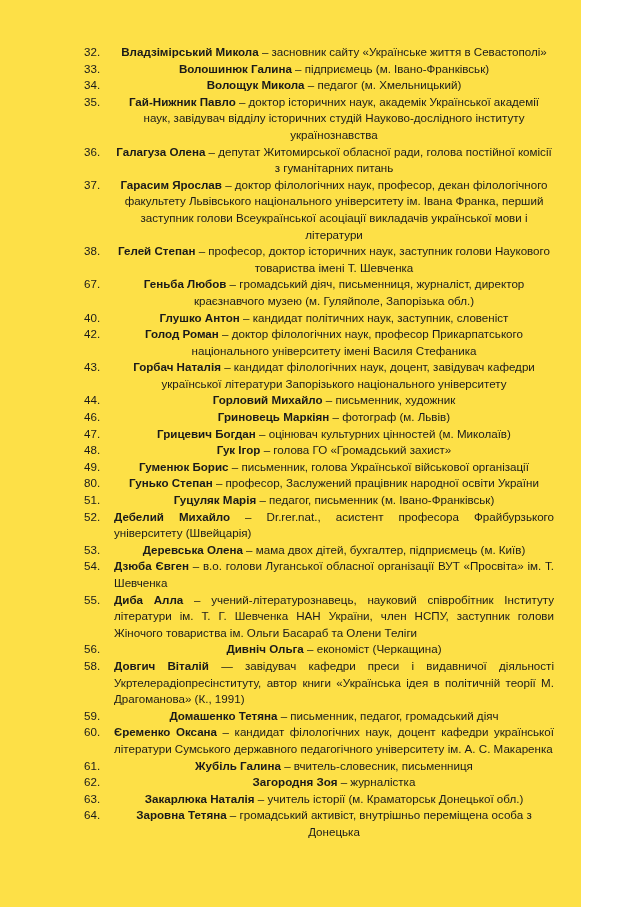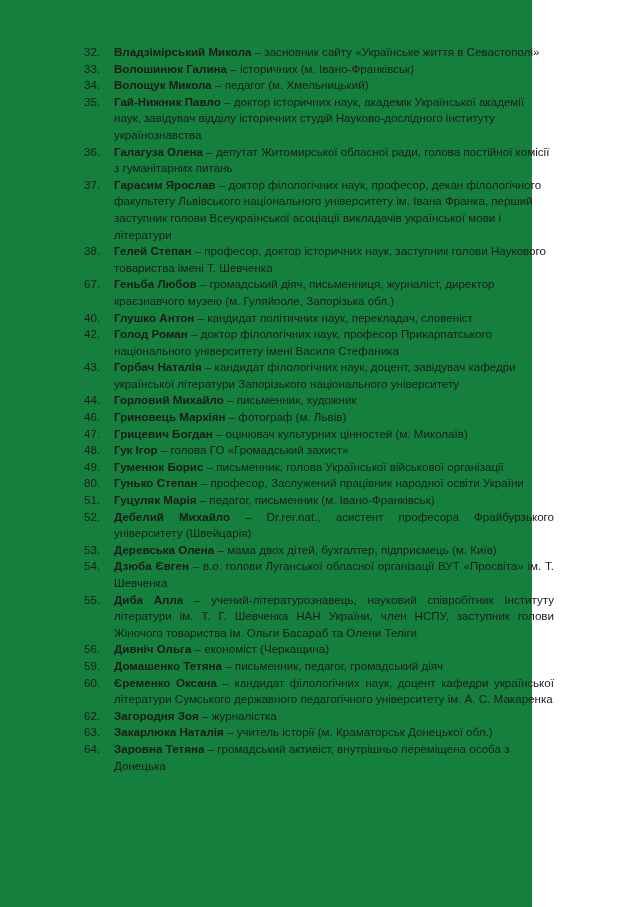--- a/index.html
+++ b/index.html
@@ -9,23 +9,23 @@
     }
     body {
       width: 640px;
       height: 907px;
       overflow: hidden;
       font-family: "Liberation Sans", "DejaVu Sans", sans-serif;
       color: #1a1a1a;
     }
     .page {
       position: relative;
-      width: 532px;
+      width: 581px;
       height: 907px;
-      background: #15803d;
+      background: #fde047;
     }
     .list {
       position: absolute;
       left: 84px;
       top: 44px;
       width: 470px;
       margin: 0;
       padding: 0;
       list-style: none;
     }
@@ -35,41 +35,41 @@
       line-height: 16.6px;
       margin: 0;
       padding: 0;
     }
     .num {
       flex: 0 0 30px;
       width: 30px;
     }
     .body {
       flex: 1 1 auto;
-      text-align: left;
+      text-align: center;
     }
     .body.justify {
       text-align: justify;
     }
     .name {
       font-weight: bold;
     }
   </style>
 </head>
 <body>
 
 <div class="page">
   <ol class="list" id="entries">
       <li class="entry">
     <span class="num">32.</span>
     <span class="body"><span class="name">Владзімірський Микола</span><span class="desc"> – засновник сайту «Українське життя в Севастополі»</span></span>
   </li>
       <li class="entry">
     <span class="num">33.</span>
-    <span class="body"><span class="name">Волошинюк Галина</span><span class="desc"> – історичних (м. Івано-Франківськ)</span></span>
+    <span class="body"><span class="name">Волошинюк Галина</span><span class="desc"> – підприємець (м. Івано-Франківськ)</span></span>
   </li>
       <li class="entry">
     <span class="num">34.</span>
     <span class="body"><span class="name">Волощук Микола</span><span class="desc"> – педагог (м. Хмельницький)</span></span>
   </li>
       <li class="entry">
     <span class="num">35.</span>
     <span class="body"><span class="name">Гай-Нижник Павло</span><span class="desc"> – доктор історичних наук, академік Української академії наук, завідувач відділу історичних студій Науково-дослідного інституту українознавства</span></span>
   </li>
       <li class="entry">
@@ -83,21 +83,21 @@
       <li class="entry">
     <span class="num">38.</span>
     <span class="body"><span class="name">Гелей Степан</span><span class="desc"> – професор, доктор історичних наук, заступник голови Наукового товариства імені Т. Шевченка</span></span>
   </li>
       <li class="entry">
     <span class="num">67.</span>
     <span class="body"><span class="name">Геньба Любов</span><span class="desc"> – громадський діяч, письменниця, журналіст, директор краєзнавчого музею (м. Гуляйполе, Запорізька обл.)</span></span>
   </li>
       <li class="entry">
     <span class="num">40.</span>
-    <span class="body"><span class="name">Глушко Антон</span><span class="desc"> – кандидат політичних наук, перекладач, словеніст</span></span>
+    <span class="body"><span class="name">Глушко Антон</span><span class="desc"> – кандидат політичних наук, заступник, словеніст</span></span>
   </li>
       <li class="entry">
     <span class="num">42.</span>
     <span class="body"><span class="name">Голод Роман</span><span class="desc"> – доктор філологічних наук, професор Прикарпатського національного університету імені Василя Стефаника</span></span>
   </li>
       <li class="entry">
     <span class="num">43.</span>
     <span class="body"><span class="name">Горбач Наталія</span><span class="desc"> – кандидат філологічних наук, доцент, завідувач кафедри української літератури Запорізького національного університету</span></span>
   </li>
       <li class="entry">
@@ -142,26 +142,34 @@
   </li>
       <li class="entry">
     <span class="num">55.</span>
     <span class="body justify"><span class="name">Диба Алла</span><span class="desc"> – учений-літературознавець, науковий співробітник Інституту літератури ім. Т. Г. Шевченка НАН України, член НСПУ, заступник голови Жіночого товариства ім. Ольги Басараб та Олени Теліги</span></span>
   </li>
       <li class="entry">
     <span class="num">56.</span>
     <span class="body"><span class="name">Дивніч Ольга</span><span class="desc"> – економіст (Черкащина)</span></span>
   </li>
       <li class="entry">
+    <span class="num">58.</span>
+    <span class="body justify"><span class="name">Довгич Віталій</span><span class="desc"> — завідувач кафедри преси і видавничої діяльності Укртелерадіопресінституту, автор книги «Українська ідея в політичній теорії М. Драгоманова» (К., 1991)</span></span>
+  </li>
+      <li class="entry">
     <span class="num">59.</span>
     <span class="body"><span class="name">Домашенко Тетяна</span><span class="desc"> – письменник, педагог, громадський діяч</span></span>
   </li>
       <li class="entry">
     <span class="num">60.</span>
     <span class="body justify"><span class="name">Єременко Оксана</span><span class="desc"> – кандидат філологічних наук, доцент кафедри української літератури Сумського державного педагогічного університету ім. А. С. Макаренка</span></span>
+  </li>
+      <li class="entry">
+    <span class="num">61.</span>
+    <span class="body"><span class="name">Жубіль Галина</span><span class="desc"> – вчитель-словесник, письменниця</span></span>
   </li>
       <li class="entry">
     <span class="num">62.</span>
     <span class="body"><span class="name">Загородня Зоя</span><span class="desc"> – журналістка</span></span>
   </li>
       <li class="entry">
     <span class="num">63.</span>
     <span class="body"><span class="name">Закарлюка Наталія</span><span class="desc"> – учитель історії (м. Краматорськ Донецької обл.)</span></span>
   </li>
       <li class="entry">

